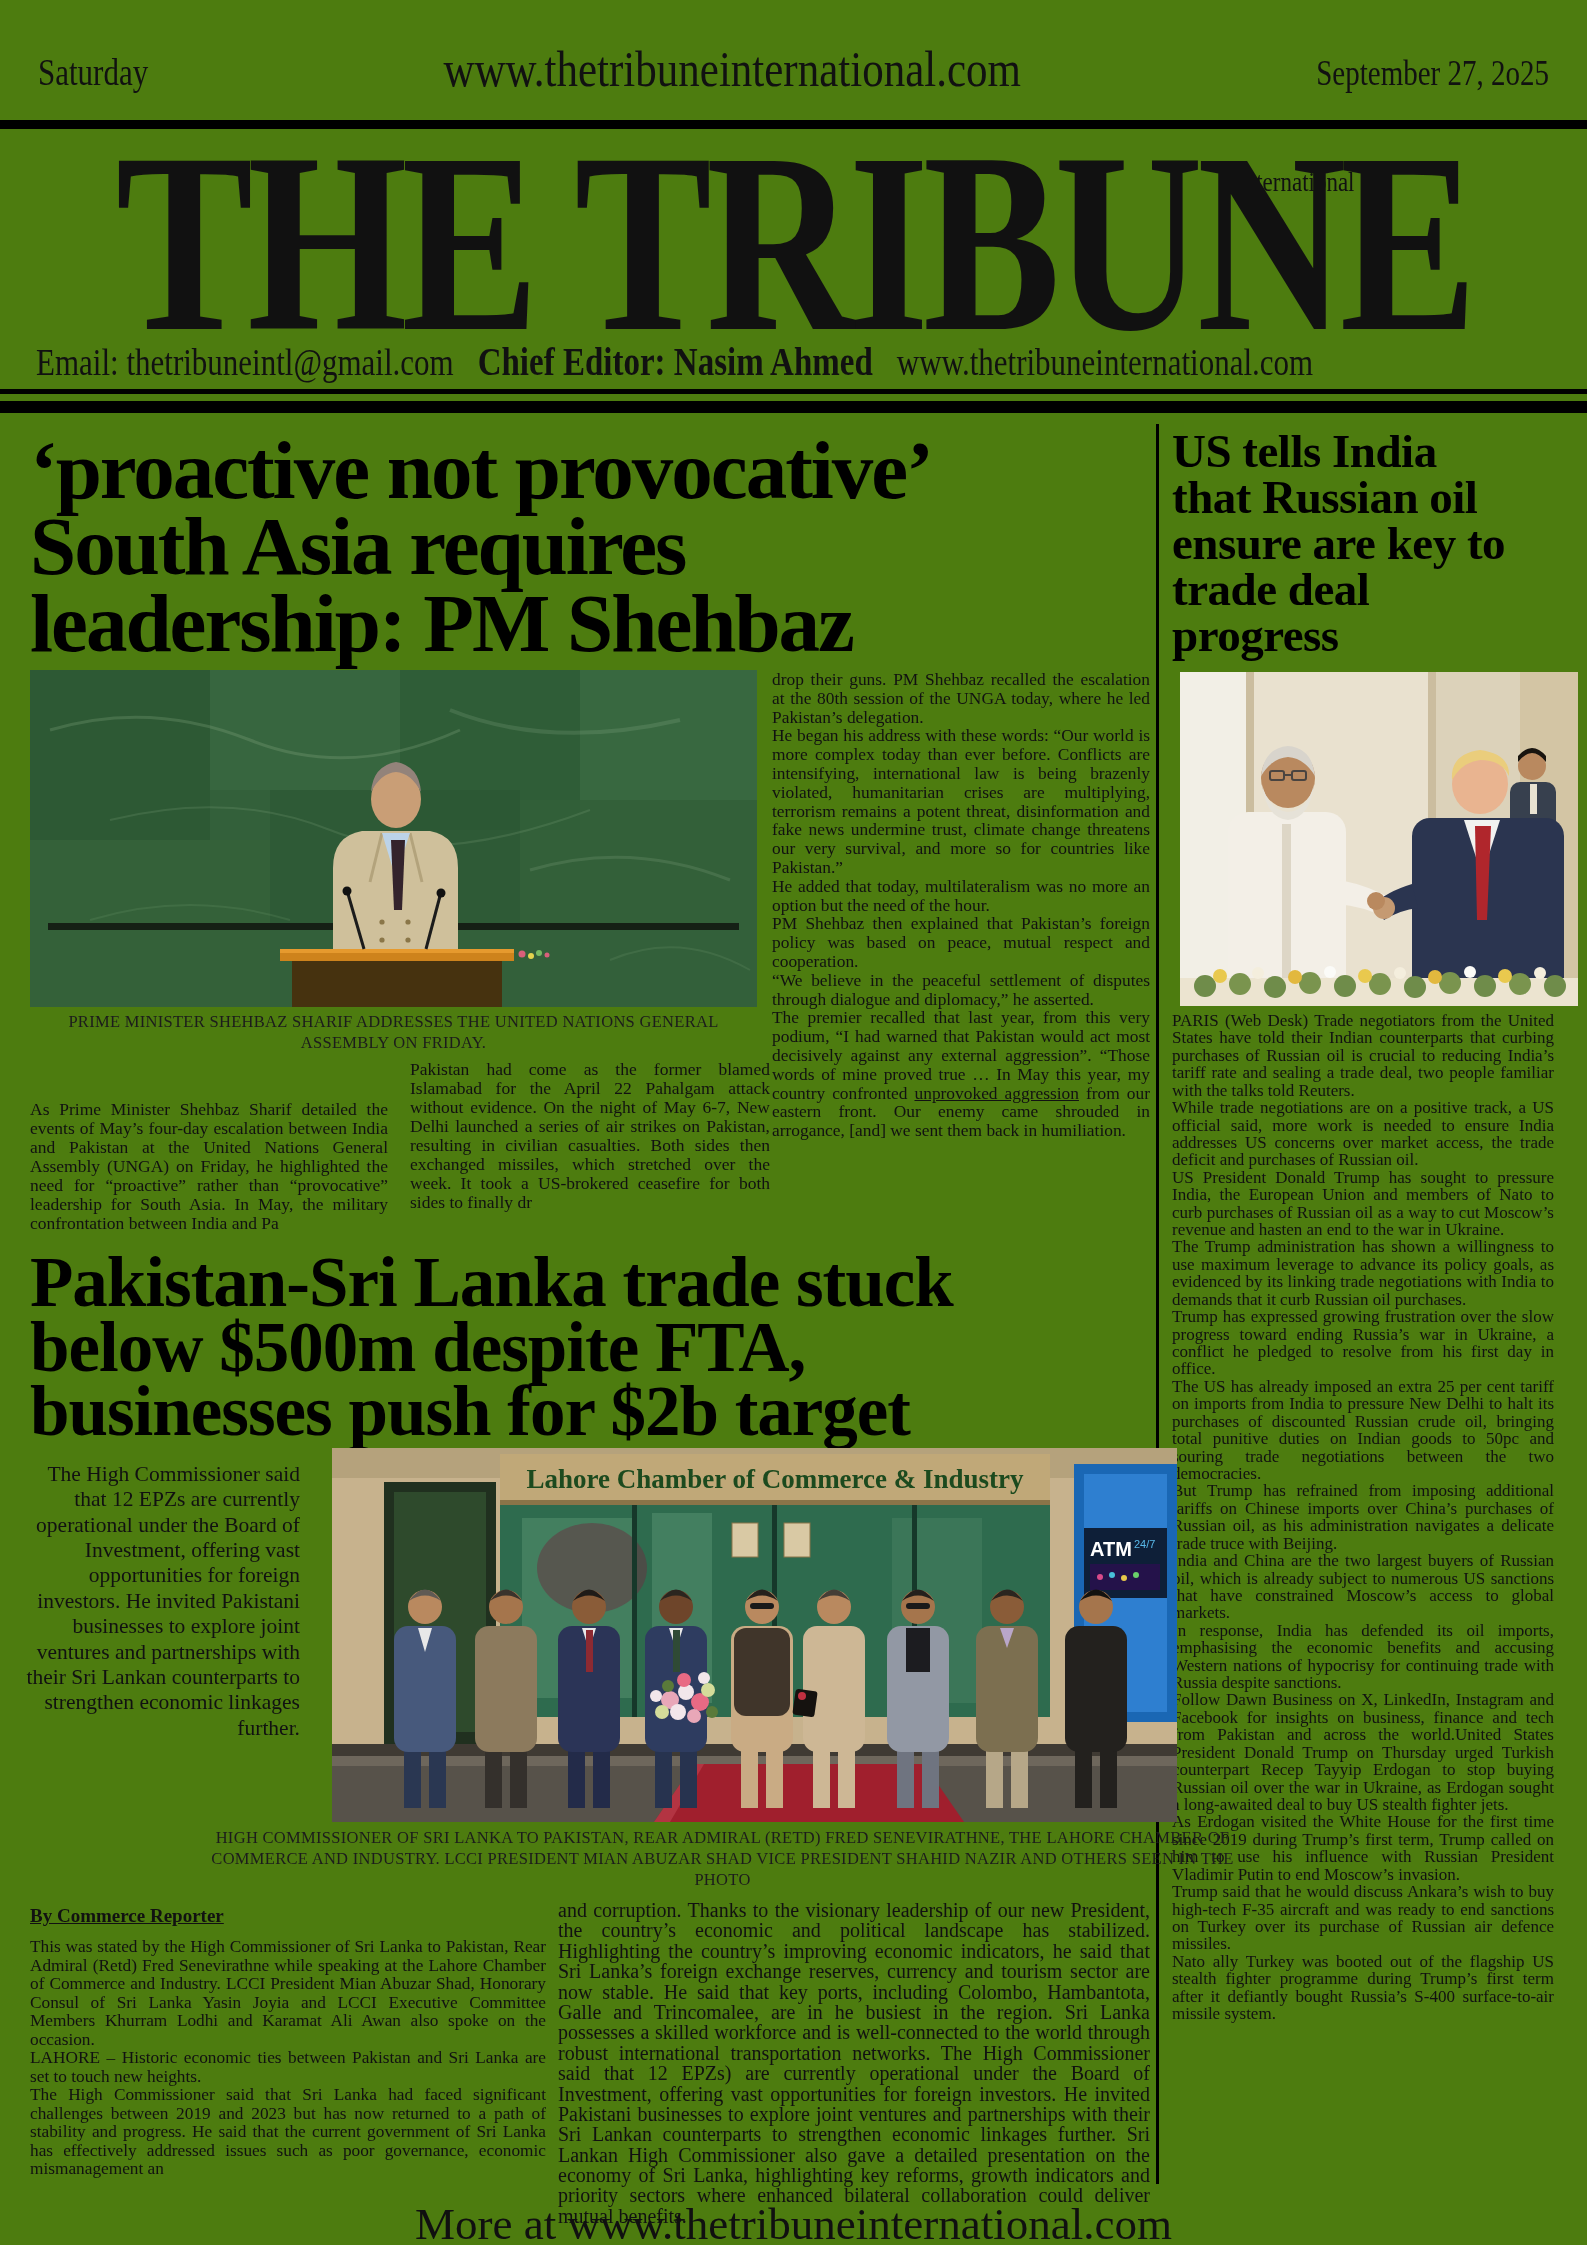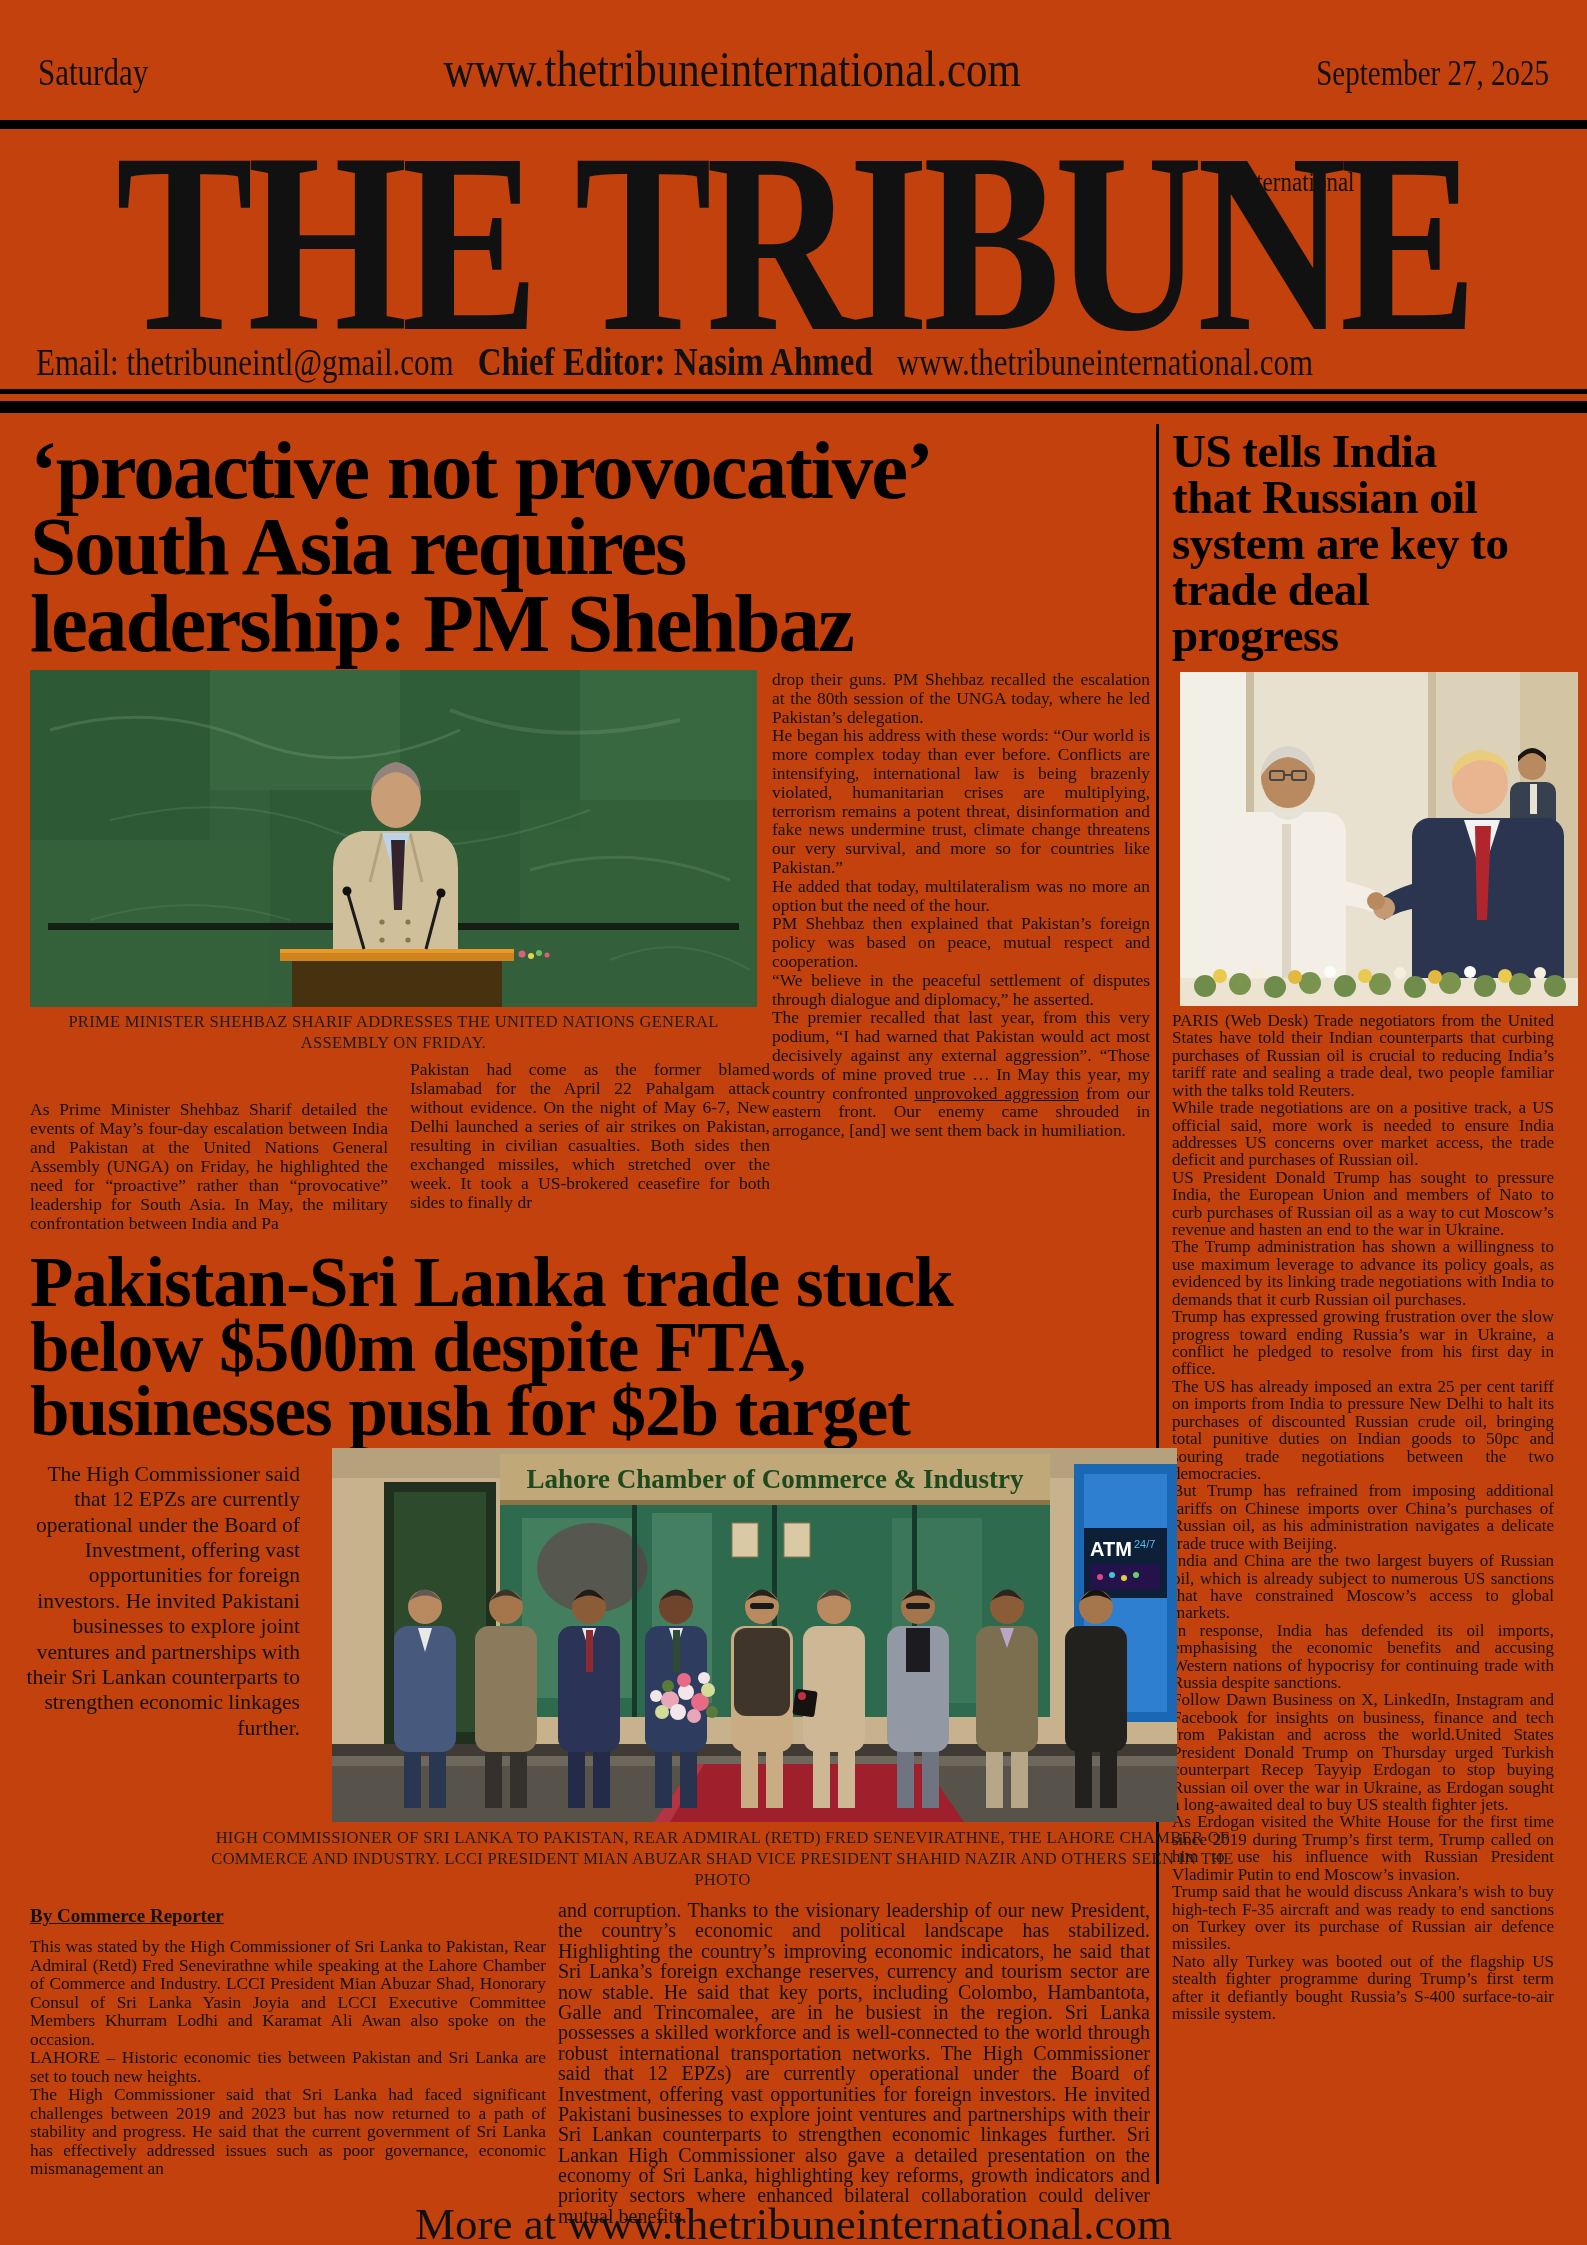--- a/index.html
+++ b/index.html
@@ -1,16 +1,16 @@
 <!DOCTYPE html>
 <html><head>
 <meta charset="utf-8">
 <style>
   html,body{margin:0;padding:0;background:#888;}
-  .page{position:relative;width:1587px;height:2245px;background:#c2410c;margin:0 auto;
+  .page{position:relative;width:1587px;height:2245px;background:#4d7c0f;margin:0 auto;
         font-family:"Liberation Serif","DejaVu Serif",serif;color:#111;overflow:hidden;}
   .abs{position:absolute;}
   .rule{position:absolute;background:#000;left:0;width:1587px;}
   .cond{display:inline-block;transform:scaleY(1.2);transform-origin:center;}
   .topbar{position:absolute;top:44px;left:0;width:1587px;display:flex;justify-content:space-between;
           align-items:baseline;padding:0 38px;box-sizing:border-box;}
   .top-day{font-size:31px;}
   .top-url{font-size:43px;}
   .top-date{font-size:29px;}
   .masthead-title{position:absolute;top:116px;left:0;width:100%;text-align:center;font-weight:bold;
@@ -132,21 +132,21 @@
   <div class="abs cols" id="col1">
     <p class="body">As Prime Minister Shehbaz Sharif detailed the events of May’s four-day escalation between India and Pakistan at the United Nations General Assembly (UNGA) on Friday, he highlighted the need for “proactive” rather than “provocative” leadership for South Asia. In May, the military confrontation between India and Pa</p>
   </div>
   <div class="abs cols" id="col2">
     <p class="body">Pakistan had come as the former blamed Islamabad for the April 22 Pahalgam attack without evidence. On the night of May 6-7, New Delhi launched a series of air strikes on Pakistan, resulting in civilian casualties. Both sides then exchanged missiles, which stretched over the week. It took a US-brokered ceasefire for both sides to finally dr</p>
   </div>
 
   <div class="abs headline h-us">
     <div>US tells India</div>
     <div>that Russian oil</div>
-    <div>system are key to</div>
+    <div>ensure are key to</div>
     <div>trade deal</div>
     <div>progress</div>
   </div>
 
   <div class="photo" style="left:1180px;top:672px;">
     <svg width="398" height="334" viewBox="0 0 398 334">
       <rect width="398" height="334" fill="#e9e1cf"></rect>
       <rect x="0" y="0" width="70" height="334" fill="#f2efe6"></rect>
       <rect x="252" y="0" width="146" height="334" fill="#dcd2ba"></rect>
       <rect x="340" y="0" width="58" height="334" fill="#d3c5a4"></rect>

